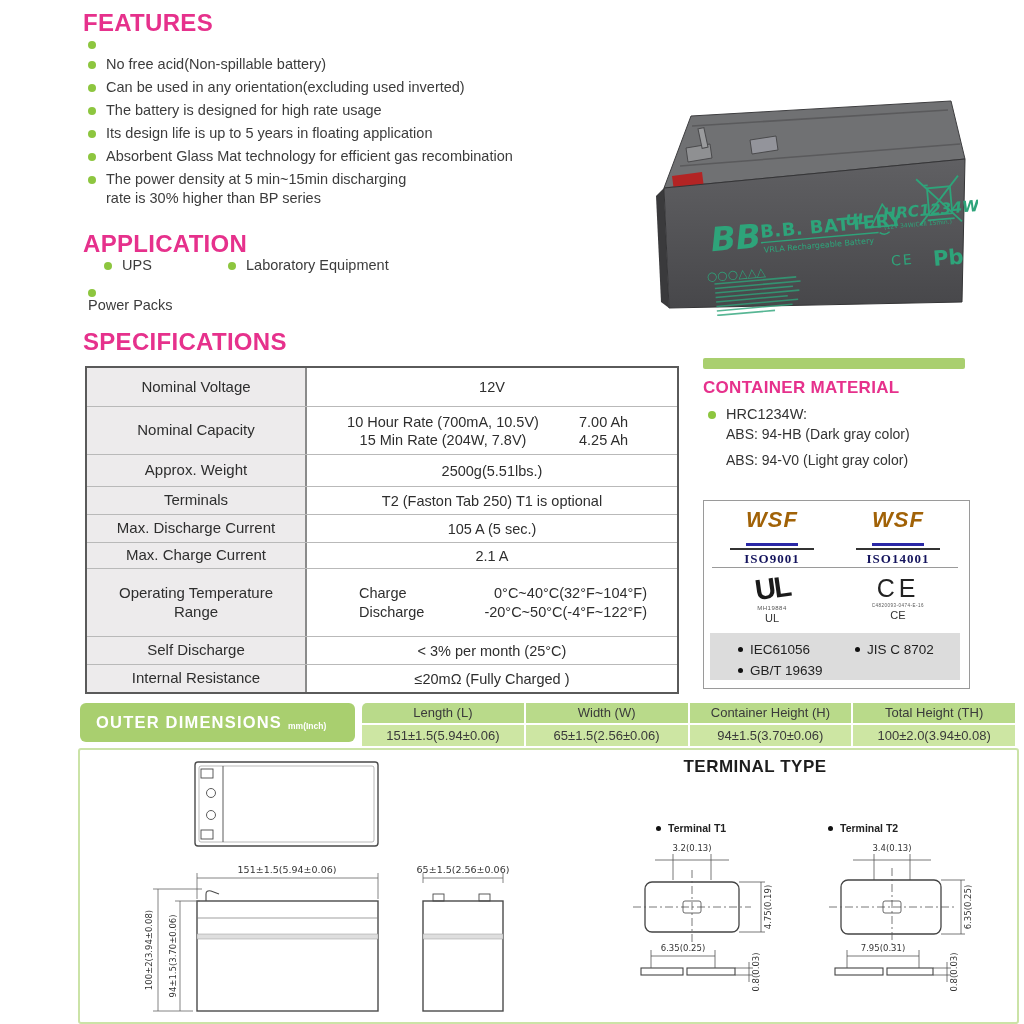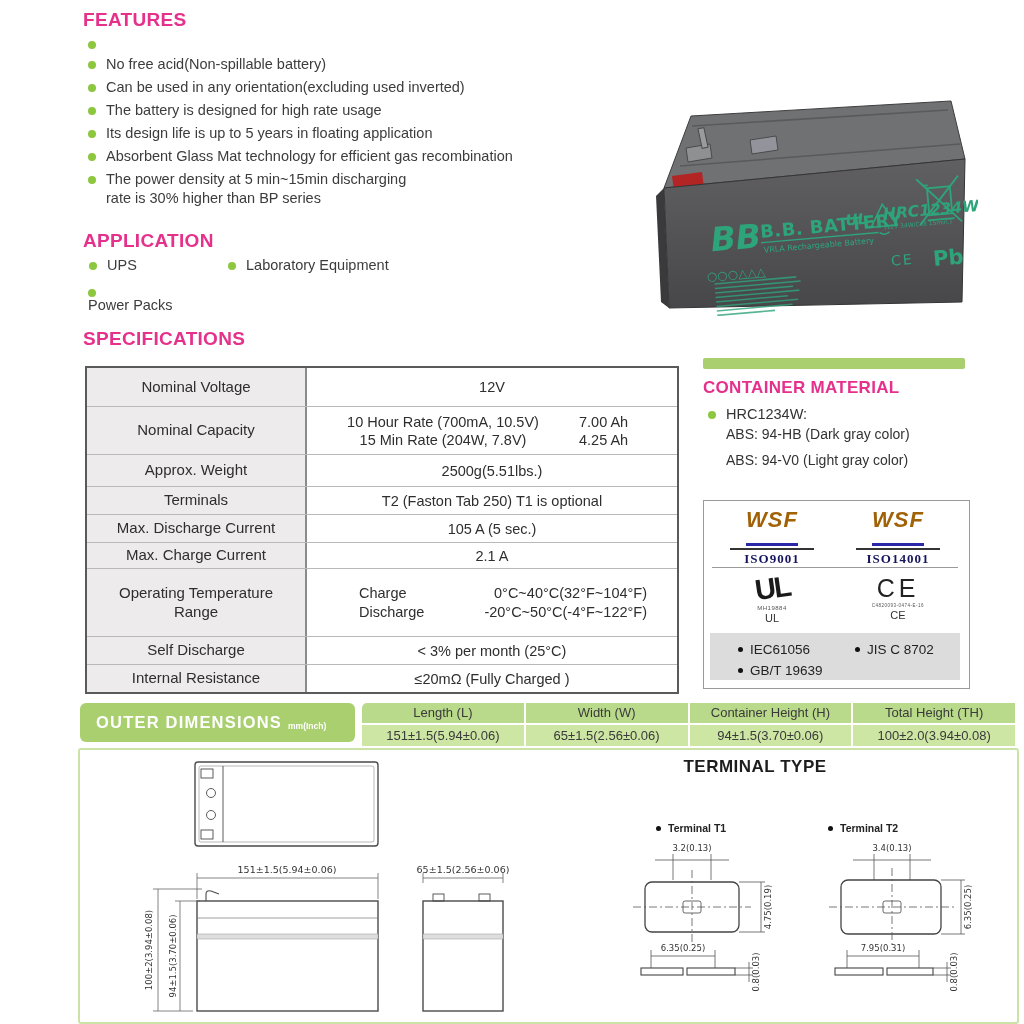--- a/index.html
+++ b/index.html
@@ -1,19 +1,19 @@
 <!DOCTYPE html>
 <html><head>
 <meta charset="utf-8">
 <style>
   html,body{margin:0;padding:0;background:#fff;}
   body{width:1024px;height:1024px;position:relative;overflow:hidden;
        font-family:"Liberation Sans",sans-serif;color:#2e2e2e;}
   .abs{position:absolute;}
-  .h2{color:#e6318c;font-weight:bold;font-size:19px;letter-spacing:.3px;}
+  .h2{color:#e6318c;font-weight:bold;font-size:24px;letter-spacing:.3px;}
   
   .bullet-row{display:flex;align-items:flex-start;font-size:14.5px;color:#3c3c3c;}
   .gb{width:8px;height:8px;border-radius:50%;background:#8dc63f;margin:5px 10px 0 0;flex:none;}
   
   .spec{left:85px;top:366px;width:590px;border:2px solid #5a5a5a;background:#fff;}
   .srow{display:flex;border-bottom:1px solid #b9b9b9;}
   .srow:last-child{border-bottom:none;}
   .sl{width:202px;background:#edebec;border-right:2px solid #8b8b8b;display:flex;align-items:center;
       justify-content:center;text-align:center;font-size:15px;line-height:1.25;padding:0 8px;}
   .sr{flex:1;display:flex;flex-direction:column;justify-content:center;font-size:14.5px;}
@@ -90,21 +90,21 @@
       <span>Absorbent Glass Mat technology for efficient gas recombination</span>
     </div>
   <div class="bullet-row">
       <span class="gb"></span>
       <span>The power density at 5 min~15min discharging</span>
     </div>
   <div style="margin:3px 0 0 18px;font-size:14.5px;color:#3c3c3c;">rate is 30% higher than BP series</div>
 </div>
 
 <div class="abs h2" style="left:83px;top:230px;">APPLICATION</div>
-<div class="abs bullet-row" style="left:89px;top:257px;">
+<div class="abs bullet-row" style="left:104px;top:257px;">
     <span class="gb"></span>
     <span>UPS</span>
   </div>
 <div class="abs bullet-row" style="left:228px;top:257px;">
     <span class="gb"></span>
     <span>Laboratory Equipment</span>
   </div>
 <div class="abs bullet-row" style="left:88px;top:284px;flex-direction:column;">
     <span class="gb"></span>
     <span>Power Packs</span>

